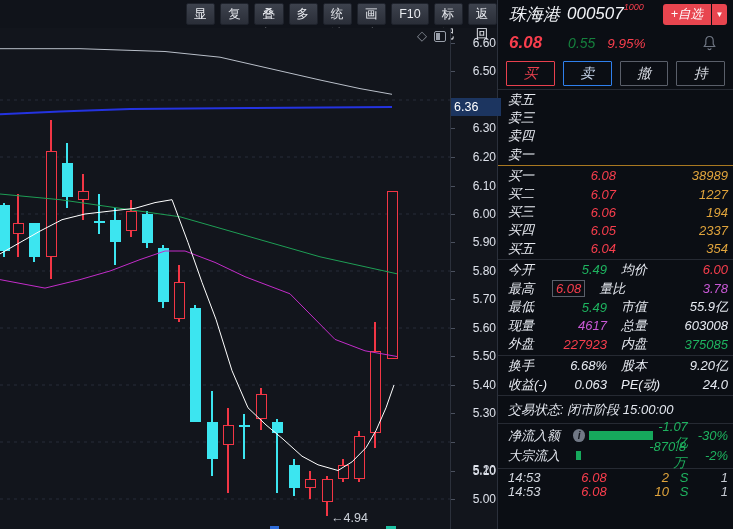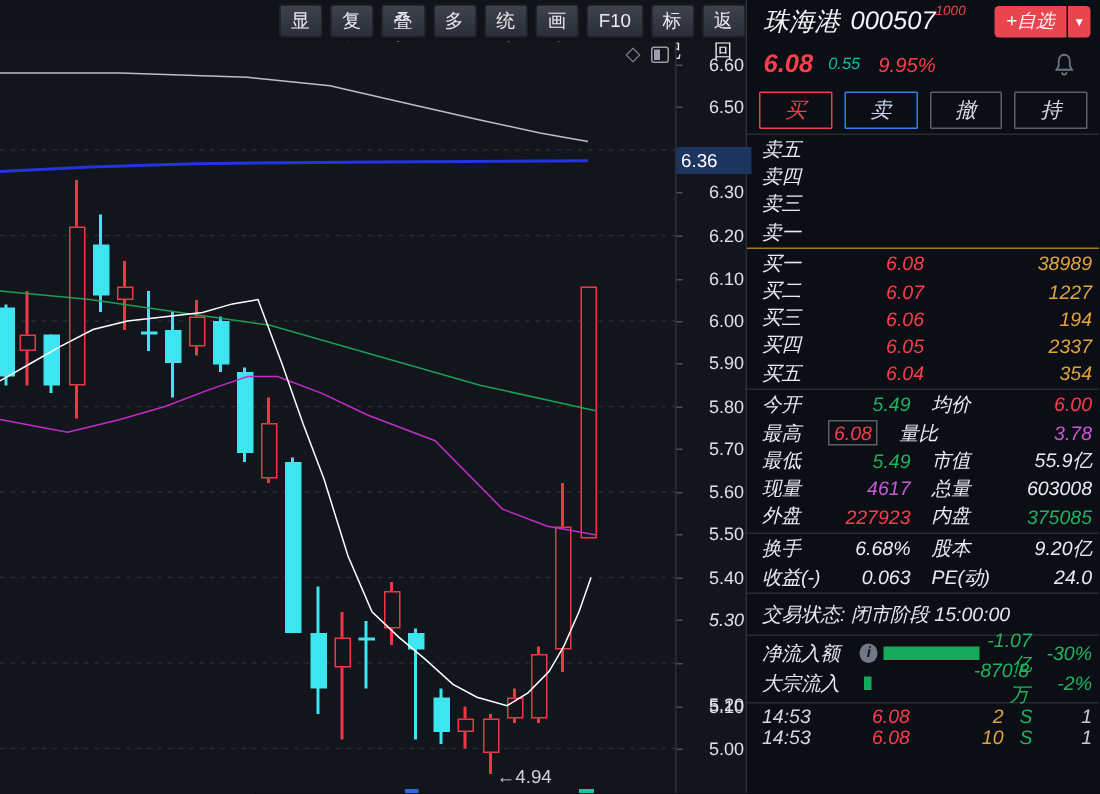--- a/index.html
+++ b/index.html
@@ -36,21 +36,21 @@
   .p-title{position:relative;height:28px;padding-left:11px;display:flex;align-items:center;}
   .p-title .nm{font-size:17px;color:#f2f4f8;margin-right:7px;}
   .p-title .cd{font-size:17px;color:#f2f4f8;}
   .p-title .sup{font-size:9px;color:#f93e4d;vertical-align:top;position:relative;top:-2px;}
   .addbtn{position:absolute;right:6px;top:4px;height:21px;display:flex;cursor:pointer;}
   .addbtn .main{background:#e8454f;color:#fff;font-size:12.5px;line-height:21px;padding:0 8px;border-radius:3px 0 0 3px;}
   .addbtn .caret{background:#e8454f;color:#fff;width:15px;margin-left:1px;border-radius:0 3px 3px 0;
                  font-size:8px;line-height:21px;text-align:center;}
   .p-quote{position:relative;height:30px;padding-left:11px;display:flex;align-items:center;}
   .p-quote .pr{font-size:17px;font-weight:bold;color:#f93e4d;}
-  .p-quote .ch{font-size:11px;color:#14b8a6;margin-left:10px;}
+  .p-quote .ch{font-size:14px;color:#15803d;margin-left:26px;}
   .p-quote .pc{font-size:13.5px;color:#f93e4d;margin-left:12px;}
   .bell{position:absolute;right:16px;top:7px;}
   .p-actions{height:31px;display:flex;align-items:center;gap:8px;padding:0 8px;}
   .abtn{flex:1;height:23px;line-height:23px;text-align:center;font-size:14px;border:1px solid #5a5f6a;
         color:#d6dae2;border-radius:1px;cursor:pointer;}
   .abtn.buy{border-color:#e8404e;color:#e8404e;}
   .abtn.sell{border-color:#2f80ed;color:#c6d4ea;}
   .ob{padding:1px 5px 1px 10px;}
   .obrow{display:flex;height:18.2px;align-items:center;font-size:13px;}
   .obl{width:46px;color:#e8ebf2;}
@@ -198,21 +198,21 @@
       <div class="albl" style="top: 236px;">5.80</div>
       <div class="atick" style="top: 243px;"></div>
       <div class="albl" style="top: 264px;">5.70</div>
       <div class="atick" style="top: 271px;"></div>
       <div class="albl" style="top: 293px;">5.60</div>
       <div class="atick" style="top: 300px;"></div>
       <div class="albl" style="top: 321px;">5.50</div>
       <div class="atick" style="top: 328px;"></div>
       <div class="albl" style="top: 350px;">5.40</div>
       <div class="atick" style="top: 357px;"></div>
-      <div class="albl" style="top: 378px; font-style: italic;">5.30</div>
+      <div class="albl" style="top: 378px;">5.30</div>
       <div class="atick" style="top: 385px;"></div>
       <div class="albl" style="top: 407px; margin-top: 28px;">5.20</div>
       <div class="atick" style="top: 414px;"></div>
       <div class="albl" style="top: 436px;">5.10</div>
       <div class="atick" style="top: 443px;"></div>
       <div class="albl" style="top: 464px;">5.00</div>
       <div class="atick" style="top: 471px;"></div>
     </div>
 
   <div class="panel">
@@ -240,26 +240,26 @@
         <div class="abtn plain">持</div>
       </div>
     <div class="sep"></div>
     <div class="ob">
         <div class="obrow">
           <span class="obl">卖五</span>
           <span class="obp"></span>
           <span class="obv"></span>
         </div>
         <div class="obrow">
-          <span class="obl">卖四</span>
+          <span class="obl">卖三</span>
           <span class="obp"></span>
           <span class="obv"></span>
         </div>
         <div class="obrow">
-          <span class="obl">卖三</span>
+          <span class="obl">卖四</span>
           <span class="obp"></span>
           <span class="obv"></span>
         </div>
         <div class="obrow">
           <span class="obl">卖一</span>
           <span class="obp"></span>
           <span class="obv"></span>
         </div>
       </div>
     <div class="sep orange"></div>

